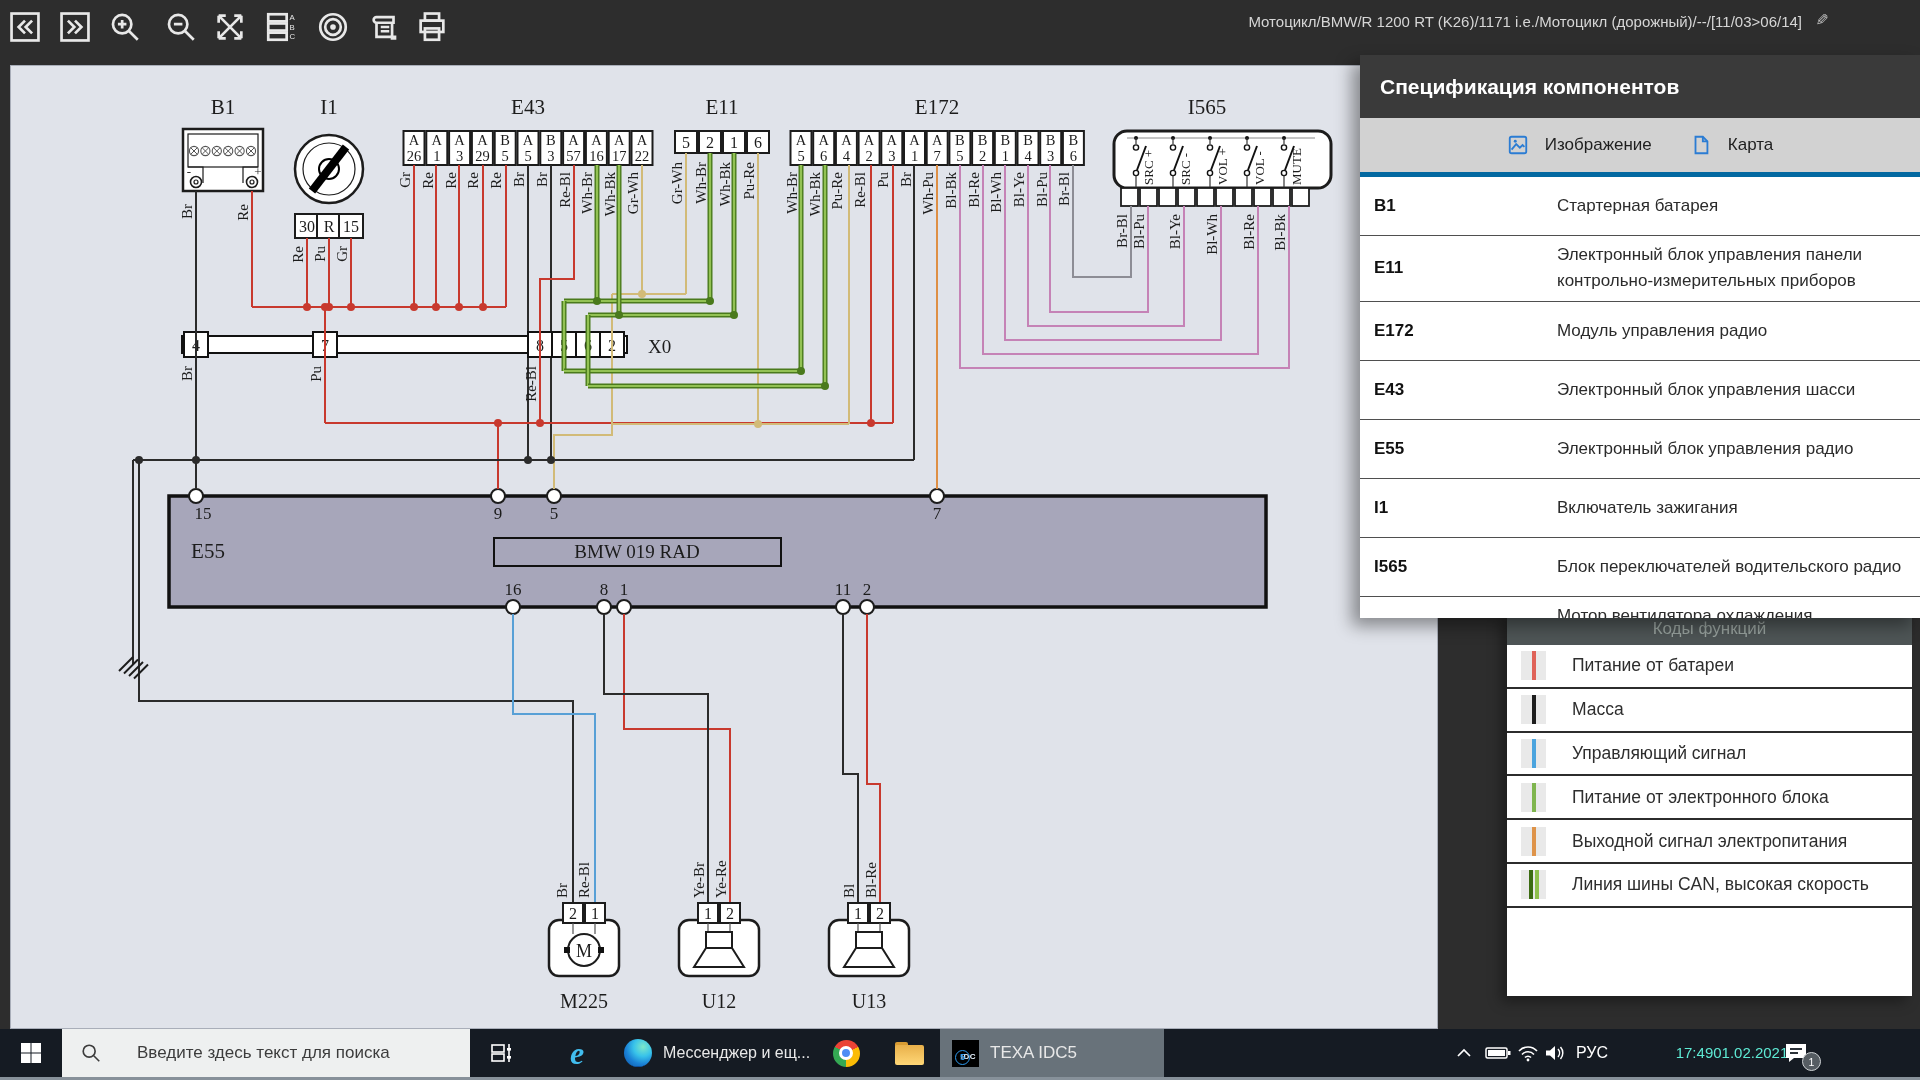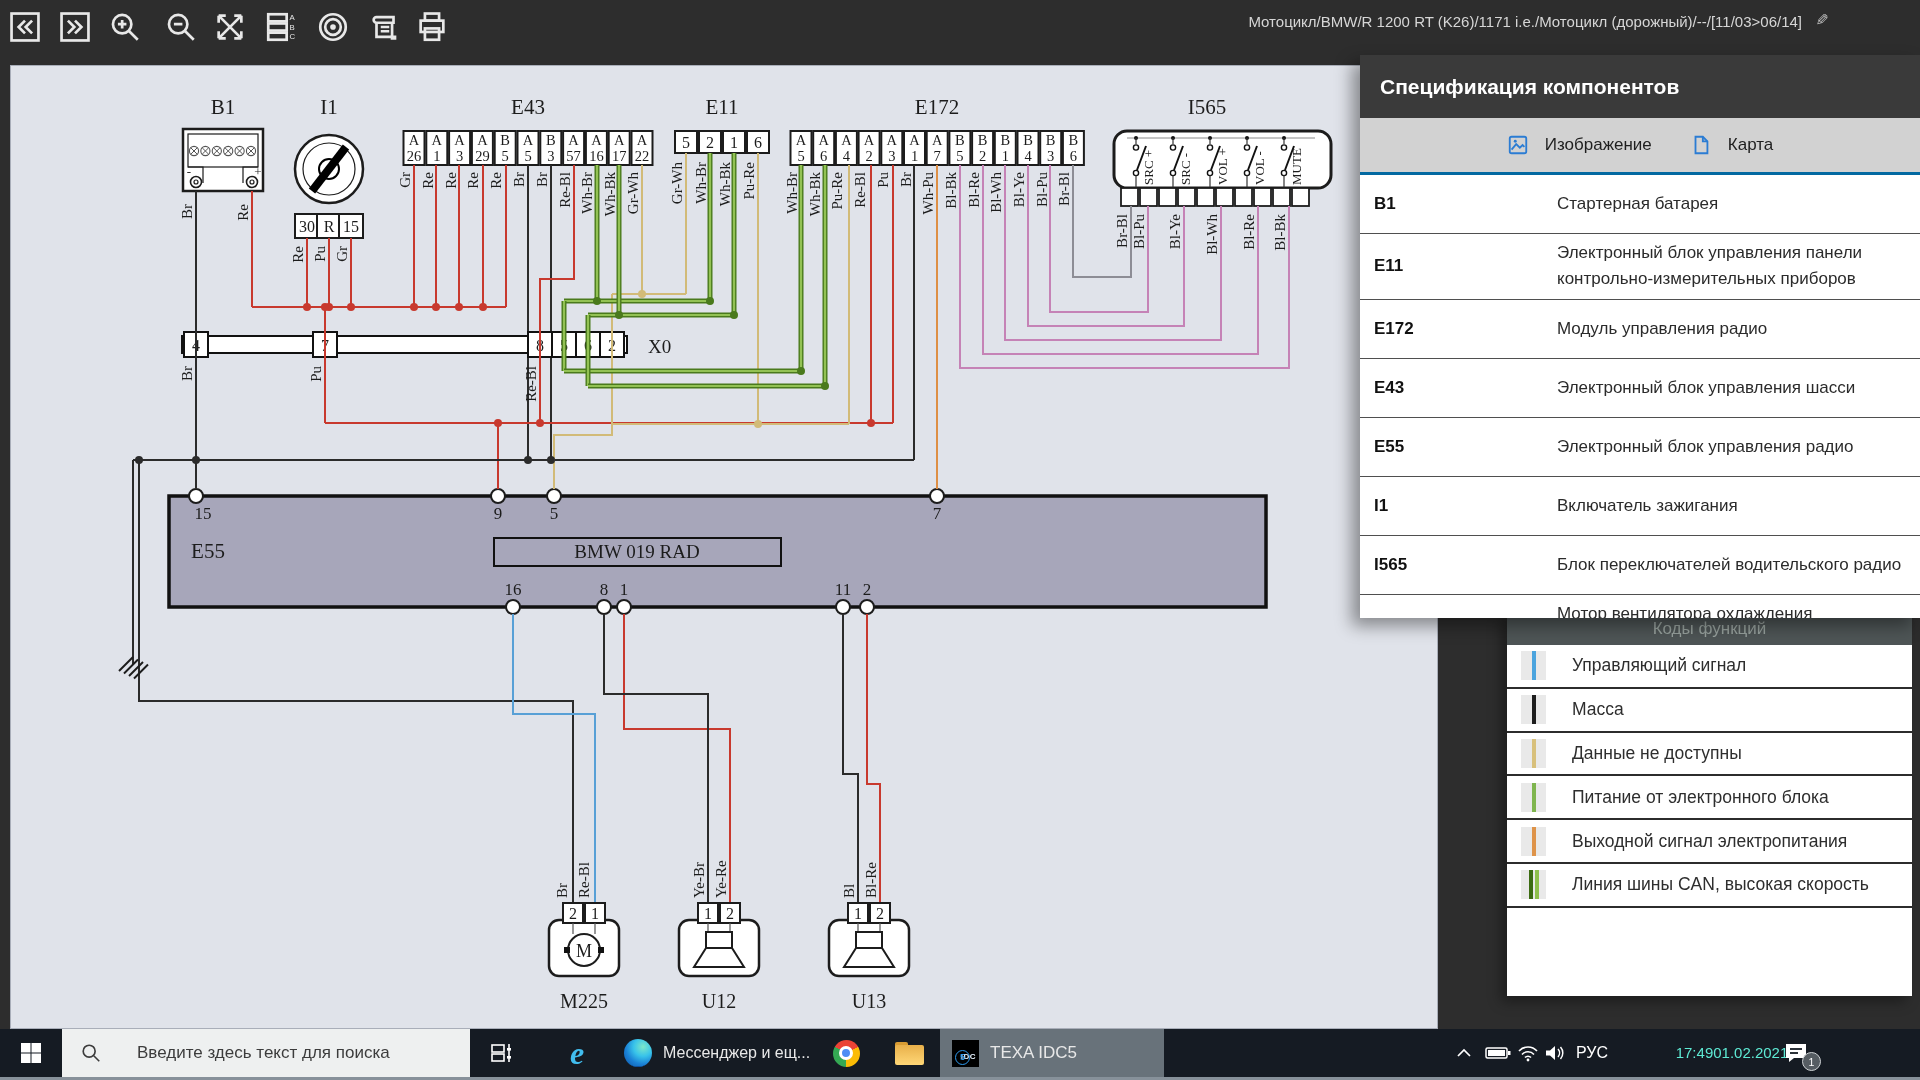--- a/index.html
+++ b/index.html
@@ -13,21 +13,21 @@
   #title-crumb{position:absolute;top:13px;right:118px;color:#d6d6d6;font-size:15px;white-space:nowrap;}
   #edit-pencil{position:absolute;top:10px;right:92px;color:#bdbdbd;font-size:16px;transform:rotate(90deg);cursor:pointer;}
 
   
   #diagram-area{position:absolute;left:10px;top:65px;width:1428px;height:964px;background:#e0e3ea;border:1px solid #a9aeb9;box-sizing:border-box;}
   #wiring{display:block;}
 
   
   #spec-panel{position:absolute;left:1360px;top:55px;width:560px;height:563px;background:#fff;box-shadow:-8px 8px 16px rgba(0,0,0,.4);overflow:hidden;z-index:20;}
   #spec-header{height:63px;background:#3a3a3a;color:#fff;display:flex;align-items:center;padding-left:20px;font-size:21px;font-weight:bold;}
-  #spec-tabs{height:54px;background:#d2d2d2;display:flex;align-items:center;justify-content:center;gap:38px;border-bottom:3px solid #0369a1;text-align:right;}
+  #spec-tabs{height:54px;background:#d2d2d2;display:flex;align-items:center;justify-content:center;gap:38px;border-bottom:5px solid #0369a1;text-align:right;}
   .spec-tab{display:flex;align-items:center;gap:16px;font-size:17px;color:#1f1f1f;cursor:pointer;}
   .spec-tab svg{width:22px;height:22px;}
   .sp-row{display:flex;align-items:center;border-bottom:1px solid #4f4f4f;min-height:46px;padding:6px 0;cursor:pointer;}
   .sp-code{flex:0 0 183px;padding-left:14px;font-weight:bold;font-size:17px;color:#111;}
   .sp-desc{flex:1;padding-right:16px;font-size:17px;color:#2b2b2b;line-height:1.55;}
 
   
   #legend-panel{position:absolute;left:1507px;top:612px;width:405px;height:384px;background:#fff;z-index:10;box-shadow:-6px 6px 12px rgba(0,0,0,.35);}
   #legend-header{height:33px;background:#4e5556;color:#98a29e;display:flex;align-items:center;justify-content:center;font-size:17px;}
   .lg-row{display:flex;align-items:center;height:41.8px;border-bottom:2px solid #2c2c2c;padding-left:14px;}
@@ -597,35 +597,35 @@
           <div class="sp-desc">Мотор вентилятора охлаждения электронного блока радиоуправления</div>
         </div>
       </div>
   </div>
 
   <div id="legend-panel">
     <div id="legend-header">Коды функций</div>
     <div id="legend-rows">
         <div class="lg-row">
           <div class="lg-swatch">
-            <div class="lg-bar" style="background: rgb(75, 164, 222);"></div>
+            <div class="lg-bar" style="background: rgb(223, 98, 88);"></div>
           </div>
-          <div class="lg-label">Управляющий сигнал</div>
+          <div class="lg-label">Питание от батареи</div>
         </div>
         <div class="lg-row">
           <div class="lg-swatch">
             <div class="lg-bar" style="background: rgb(29, 29, 29);"></div>
           </div>
           <div class="lg-label">Масса</div>
         </div>
         <div class="lg-row">
           <div class="lg-swatch">
-            <div class="lg-bar" style="background: rgb(216, 192, 123);"></div>
+            <div class="lg-bar" style="background: rgb(75, 164, 222);"></div>
           </div>
-          <div class="lg-label">Данные не доступны</div>
+          <div class="lg-label">Управляющий сигнал</div>
         </div>
         <div class="lg-row">
           <div class="lg-swatch">
             <div class="lg-bar" style="background: rgb(127, 181, 78);"></div>
           </div>
           <div class="lg-label">Питание от электронного блока</div>
         </div>
         <div class="lg-row">
           <div class="lg-swatch">
             <div class="lg-bar" style="background: rgb(222, 147, 73);"></div>

